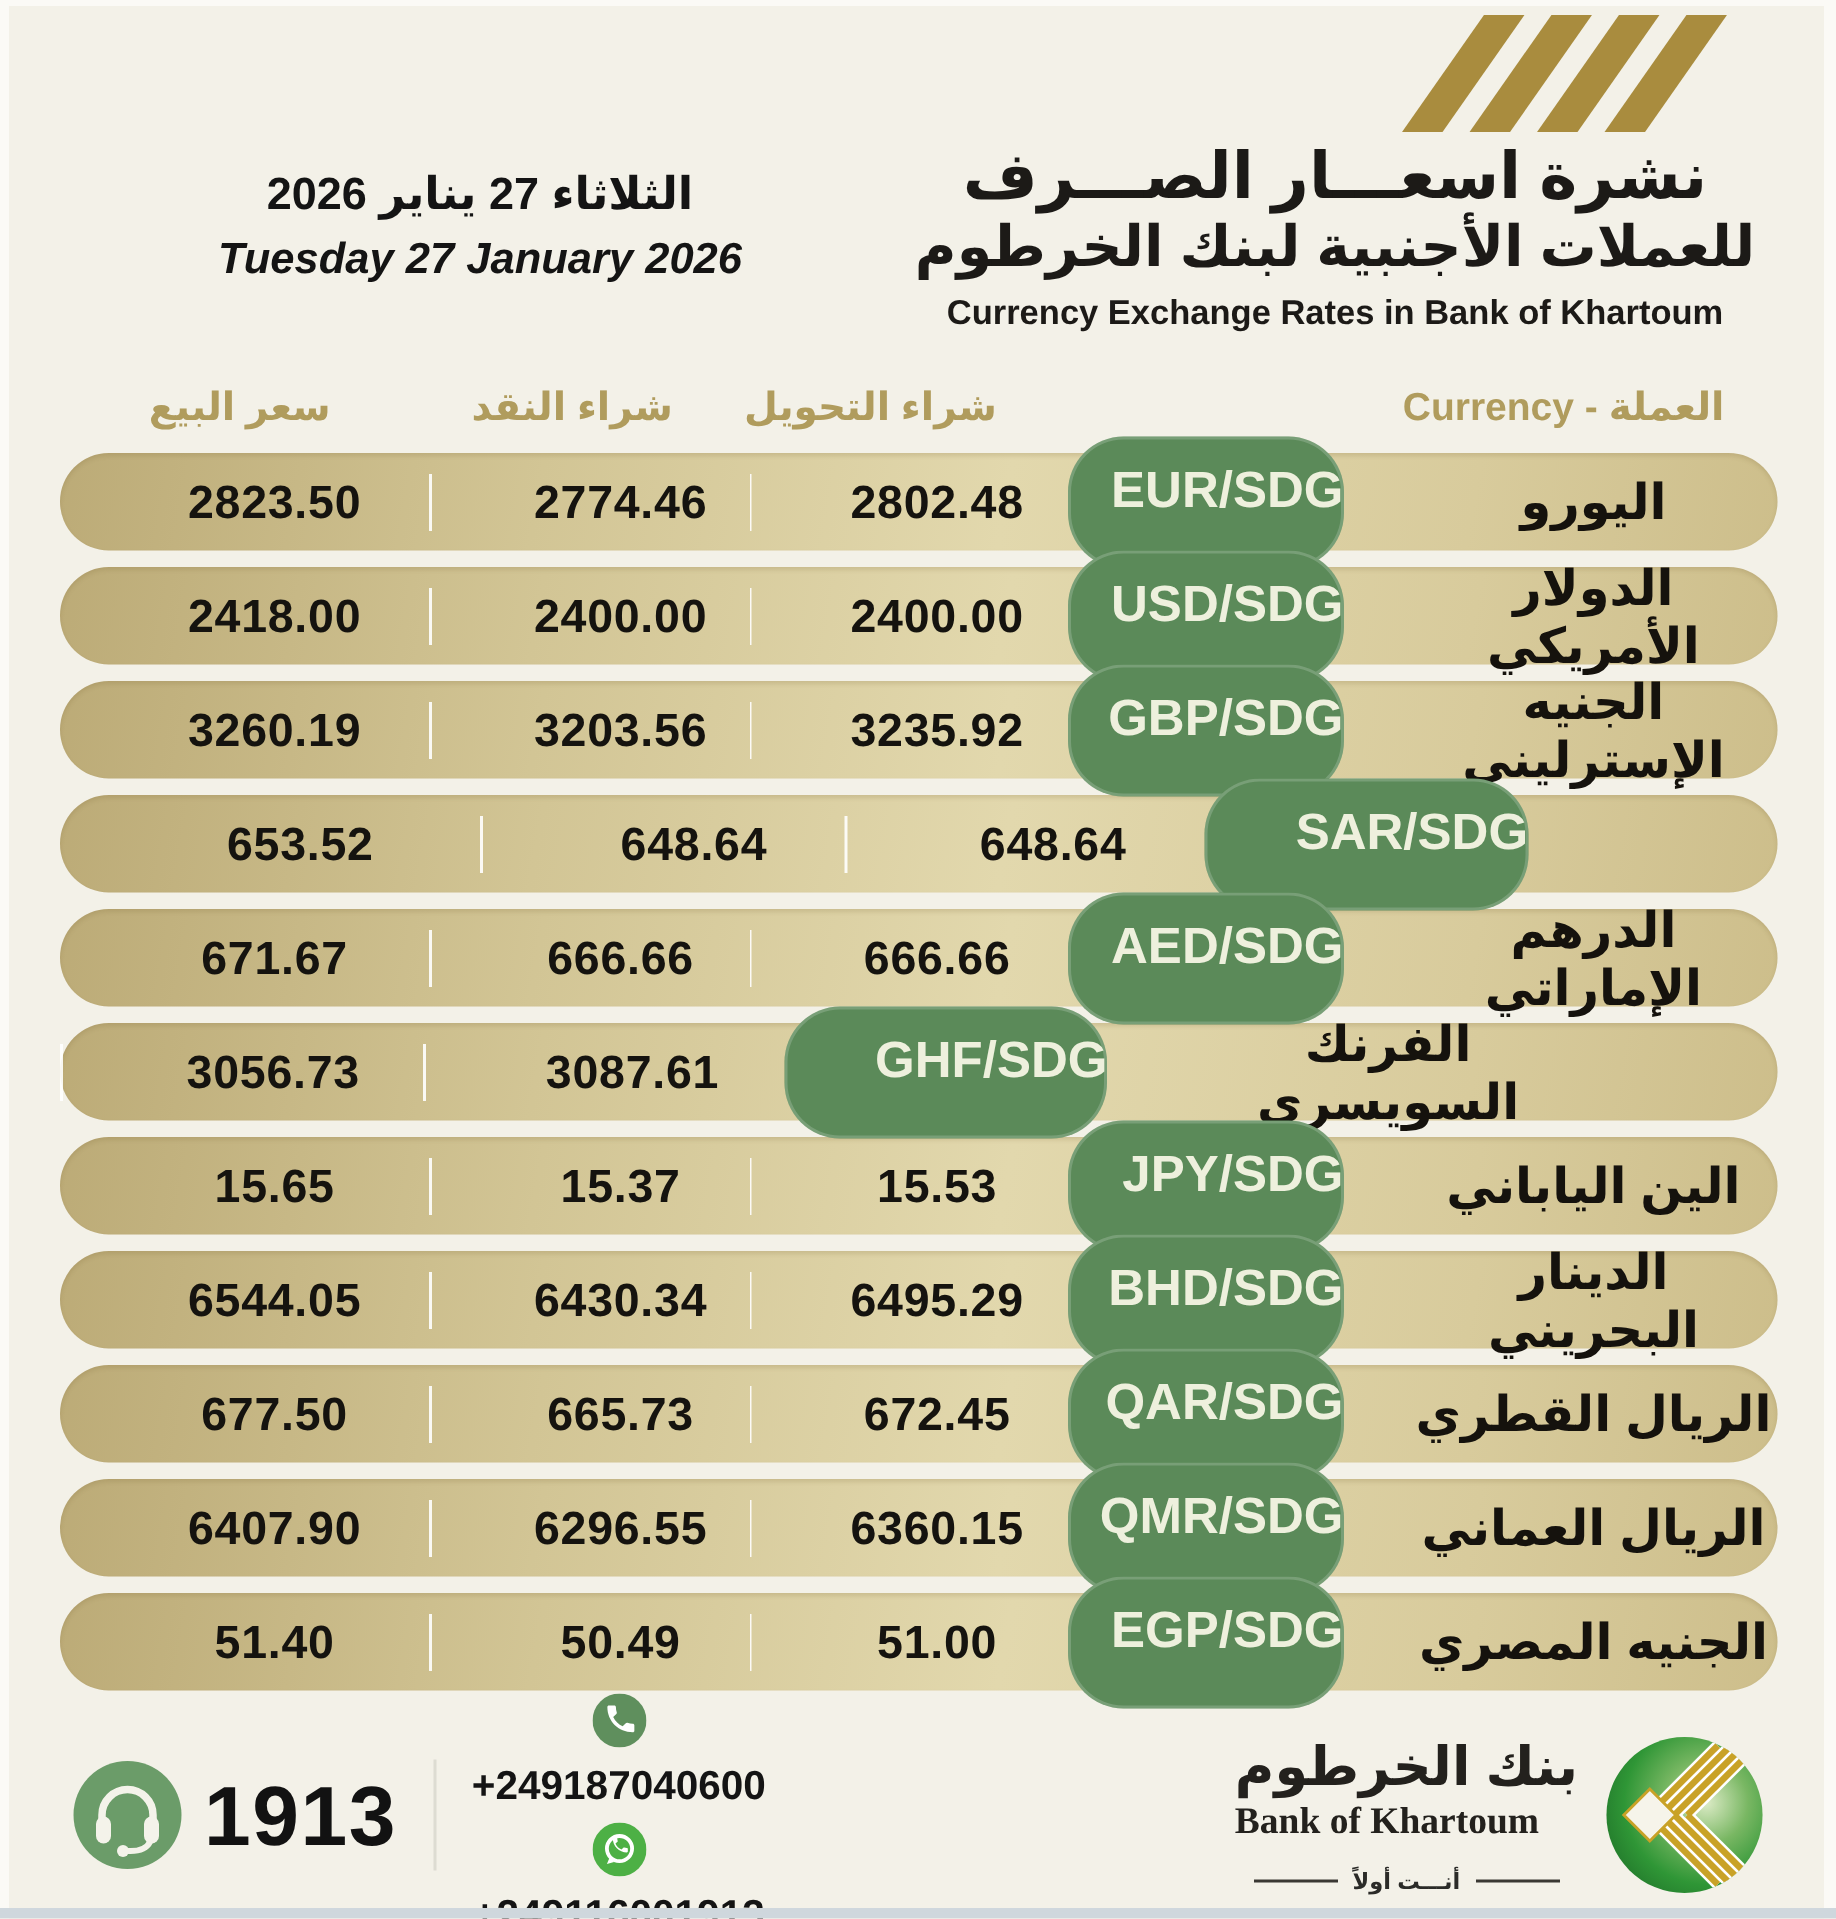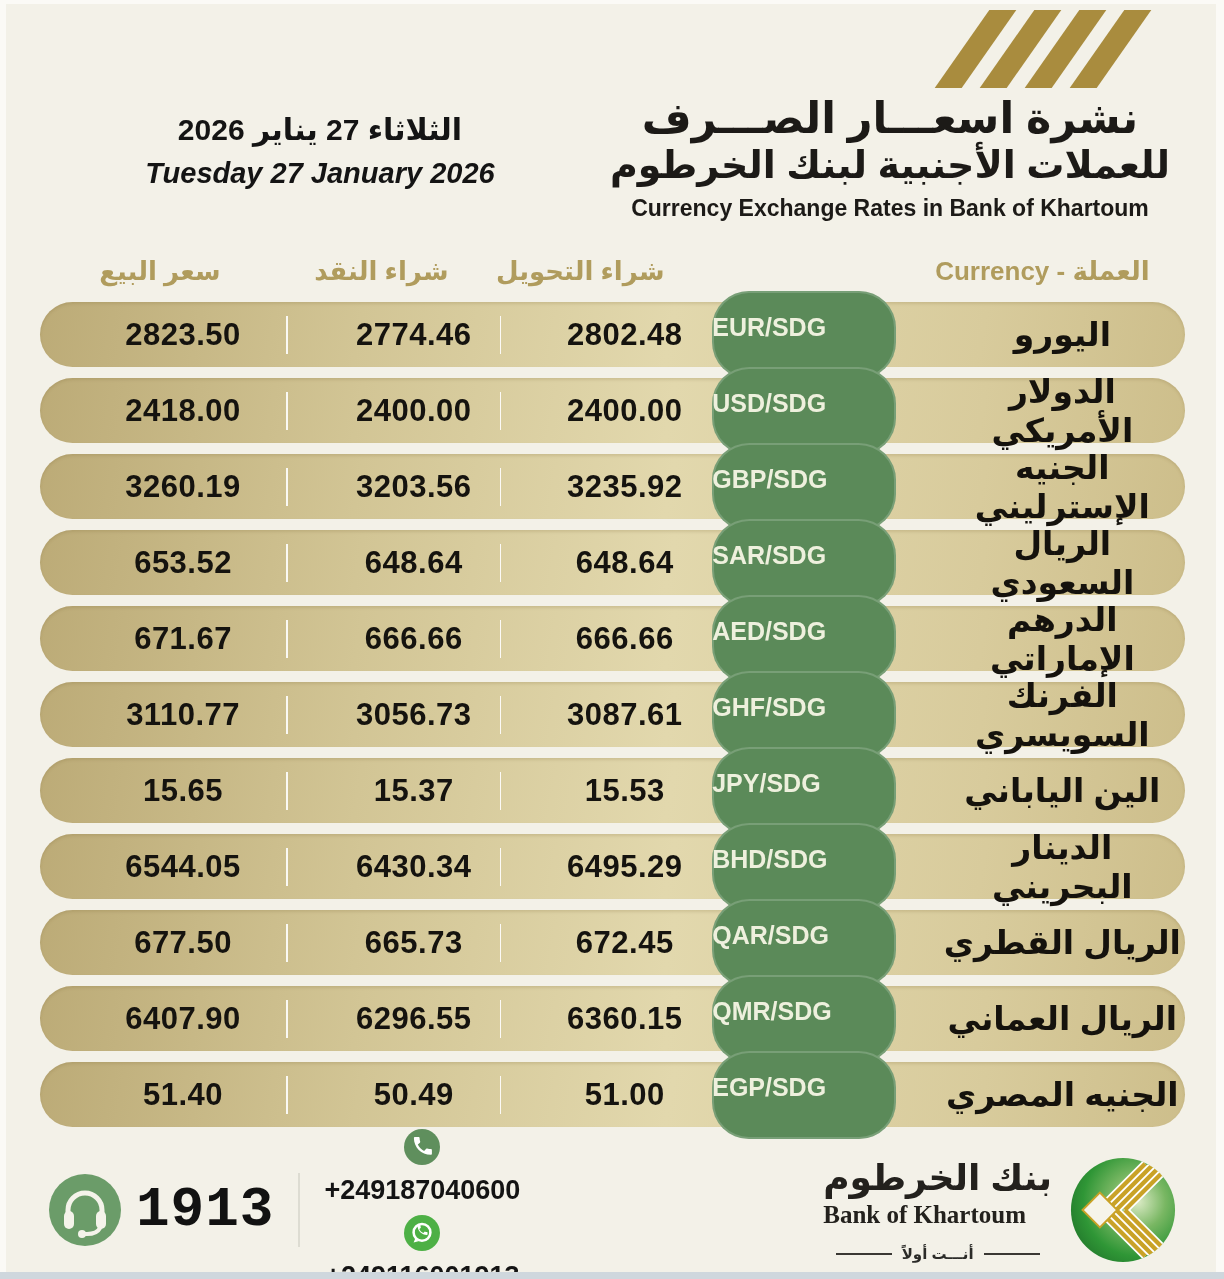--- a/index.html
+++ b/index.html
@@ -44,28 +44,28 @@
   .row{
     display:flex;align-items:center;height:65px;border-radius:33px;margin-bottom:11px;
     background:linear-gradient(100deg,#bcab77 0%,#d2c595 28%,#e2d8ad 55%,#d8cb9c 82%,#cdbe8b 100%);
     box-shadow:inset 0 2px 3px rgba(120,100,50,.18);
   }
   .cell{text-align:center;padding-left:40px;}
   .num{font-size:31px;font-weight:800;color:#15130f;letter-spacing:.5px;}
   .vdiv{width:2px;height:38px;background:rgba(255,255,255,.9);align-self:center;}
   .pill{
     flex:1;margin:-4px 4px;height:88px;line-height:73px;border-radius:37px;
-    background:#5b8a59;color:#eef0dd;font-weight:800;font-size:25px;text-align:left;
+    background:#5b8a59;color:#eef0dd;font-weight:800;font-size:34px;text-align:right;
     box-shadow:inset 0 0 0 2px rgba(255,255,255,.18);
   }
   .name{font-size:33px;font-weight:800;direction:rtl;color:#15120d;}
 
   
   .footer{position:absolute;left:48px;right:48px;top:1158px;height:104px;display:flex;align-items:center;}
-  .cc-group{display:flex;align-items:center;gap:14px;font-family:Liberation Mono, monospace;}
+  .cc-group{display:flex;align-items:center;gap:14px;}
   .cc-number{font-size:56px;font-weight:900;color:#121212;letter-spacing:1px;}
   .foot-div{width:2px;height:74px;background:#dddcd2;margin:0 24px;}
   .contacts{display:flex;flex-direction:column;gap:9px;}
   .contact-line{display:flex;align-items:center;gap:10px;flex-direction:column;}
   .contact-num{font-size:27px;font-weight:800;color:#141414;}
   .spacer{flex:1;}
   .bank-group{display:flex;align-items:center;gap:18px;}
   .bank-text{}
   .bank-ar{font-size:36px;font-weight:800;direction:rtl;color:#23211d;}
   .bank-en{font-family:"Liberation Serif","DejaVu Serif",serif;font-size:25px;font-weight:700;color:#23211d;margin-top:2px;}
@@ -146,37 +146,35 @@
 
   <div class="row">
     <div class="cell num c-sell">653.52</div>
     <div class="vdiv"></div>
     <div class="cell num c-cash">648.64</div>
     <div class="vdiv"></div>
     <div class="cell num c-transfer">648.64</div>
     <div class="pillslot">
       <div class="pill">SAR/SDG</div>
     </div>
-    <div class="cell name c-name" dir="rtl">الريال السعودي</div>
   </div>
 
   <div class="row">
     <div class="cell num c-sell">671.67</div>
     <div class="vdiv"></div>
     <div class="cell num c-cash">666.66</div>
     <div class="vdiv"></div>
     <div class="cell num c-transfer">666.66</div>
     <div class="pillslot">
       <div class="pill">AED/SDG</div>
     </div>
     <div class="cell name c-name" dir="rtl">الدرهم الإماراتي</div>
   </div>
 
   <div class="row">
-    <div class="cell num c-sell">3110.77</div>
     <div class="vdiv"></div>
     <div class="cell num c-cash">3056.73</div>
     <div class="vdiv"></div>
     <div class="cell num c-transfer">3087.61</div>
     <div class="pillslot">
       <div class="pill">GHF/SDG</div>
     </div>
     <div class="cell name c-name" dir="rtl">الفرنك السويسري</div>
   </div>
 

